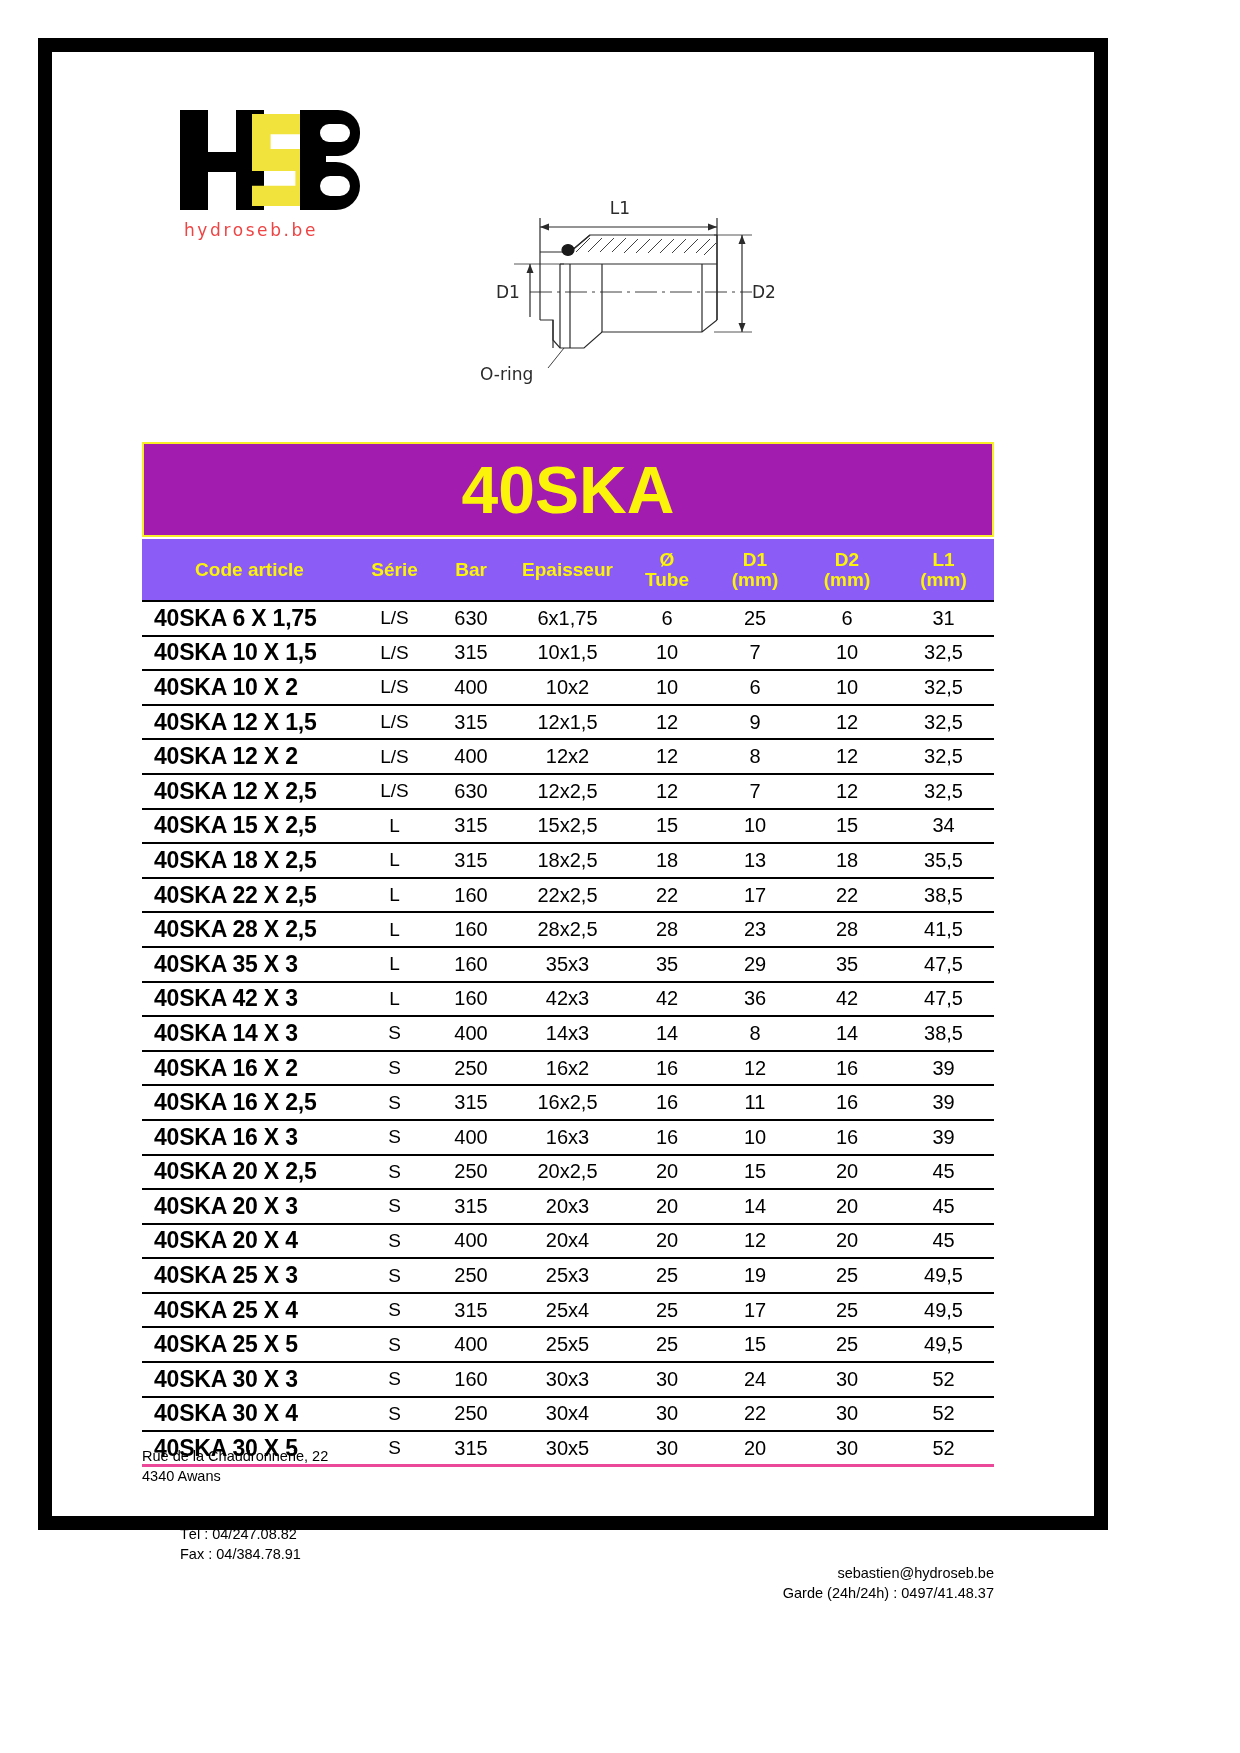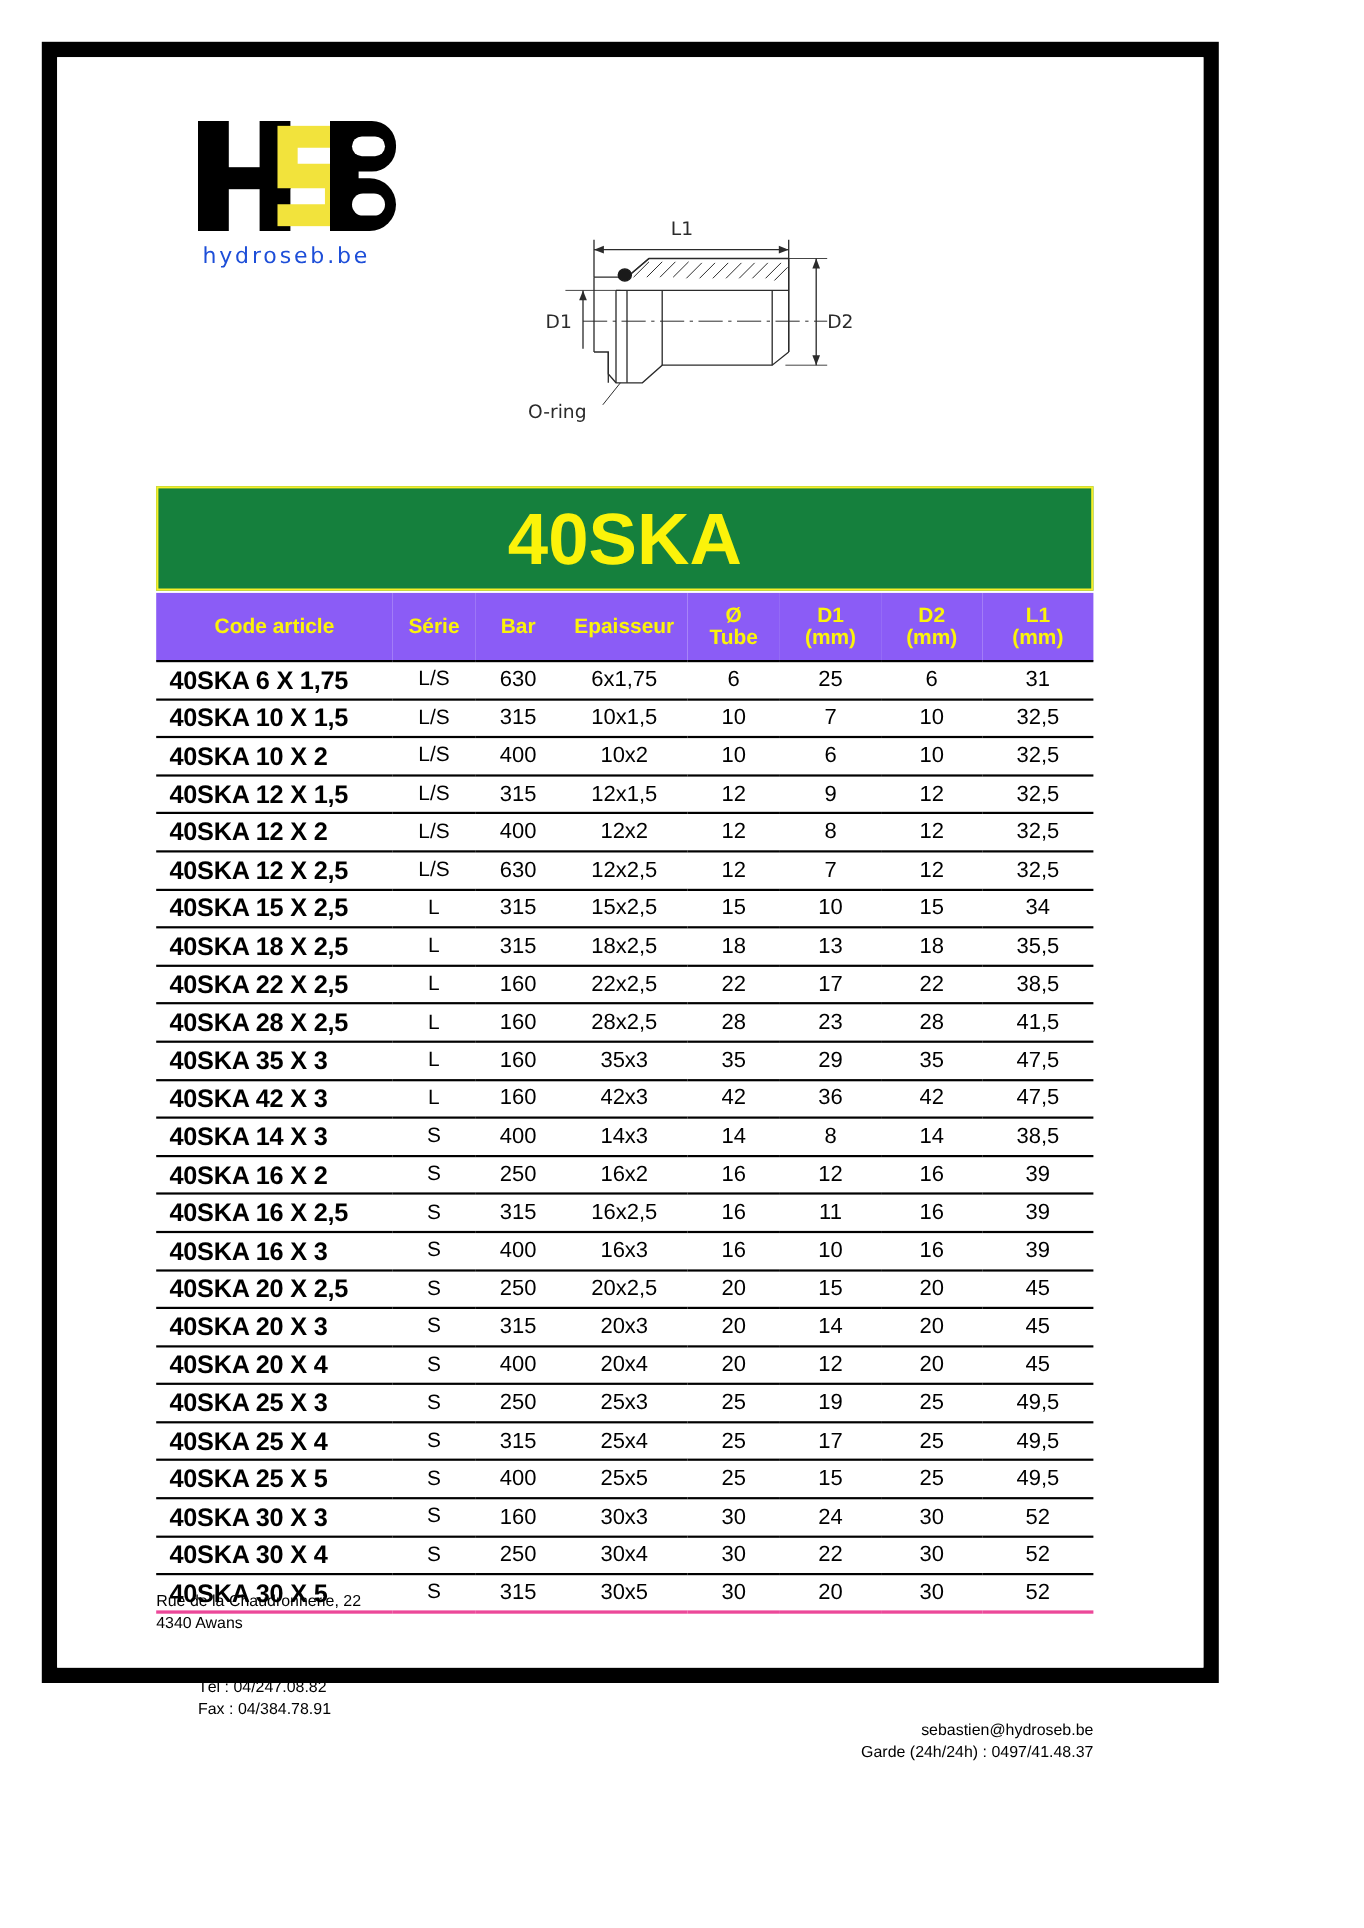--- a/index.html
+++ b/index.html
@@ -48,38 +48,38 @@
     border-top-right-radius: 22px; border-bottom-right-radius: 22px;
   }
   .lg-b-bot {
     position:absolute; left:120px; top:52px; width:60px; height:48px; background:#000;
     border-top-right-radius: 24px; border-bottom-right-radius: 24px;
   }
   .lg-b-notch1 { position:absolute; left:140px; top:14px; width:30px; height:18px; background:#fff; border-radius: 9px; }
   .lg-b-notch2 { position:absolute; left:140px; top:66px; width:30px; height:20px; background:#fff; border-radius: 10px; }
   .logo-text {
     position: absolute; left: 4px; top: 110px;
-    font-size: 20px; letter-spacing: 2.6px; color: #1d4ed8;
+    font-size: 17px; letter-spacing: 2.6px; color: #ef4444;
     font-family: "DejaVu Sans", sans-serif;
   }
 
   
   .drawing {
     position: absolute;
     left: 400px; top: 100px;
     width: 360px; height: 250px;
   }
   .drawing svg { display:block; }
 
   
   .title-bar {
     position: absolute;
     left: 90px; top: 390px;
     width: 852px; height: 95px;
-    background: #15803d;
+    background: #a21caf;
     border: 2px solid #f7ef28;
     display: flex; align-items: center; justify-content: center;
   }
   .title-bar .title {
     color: #fbf30a;
     font-size: 66px;
     font-weight: bold;
     font-family: "Liberation Sans", sans-serif;
     letter-spacing: 0px;
     line-height: 1;

